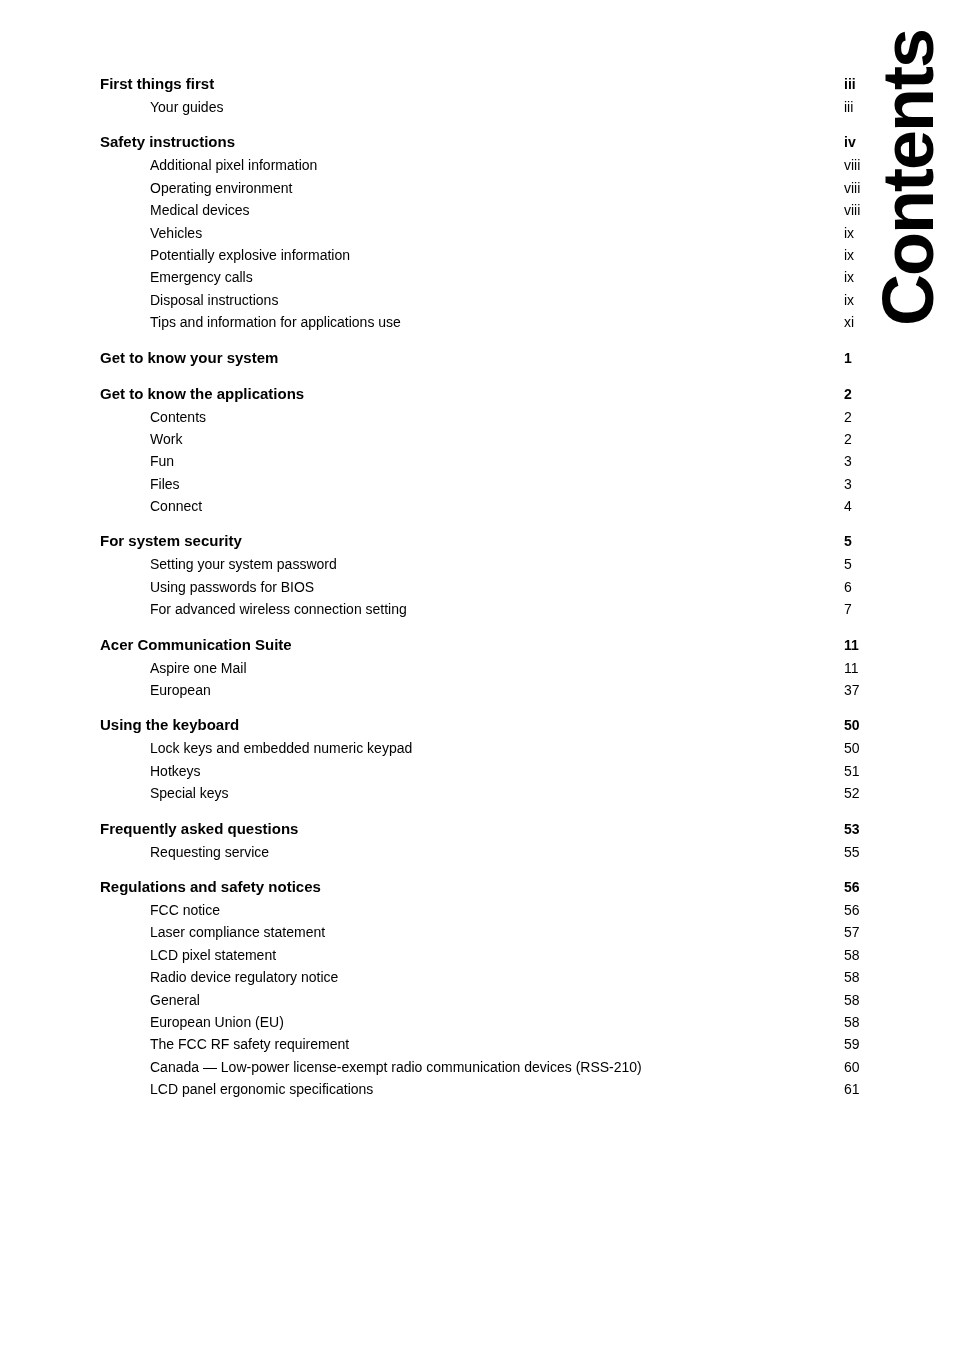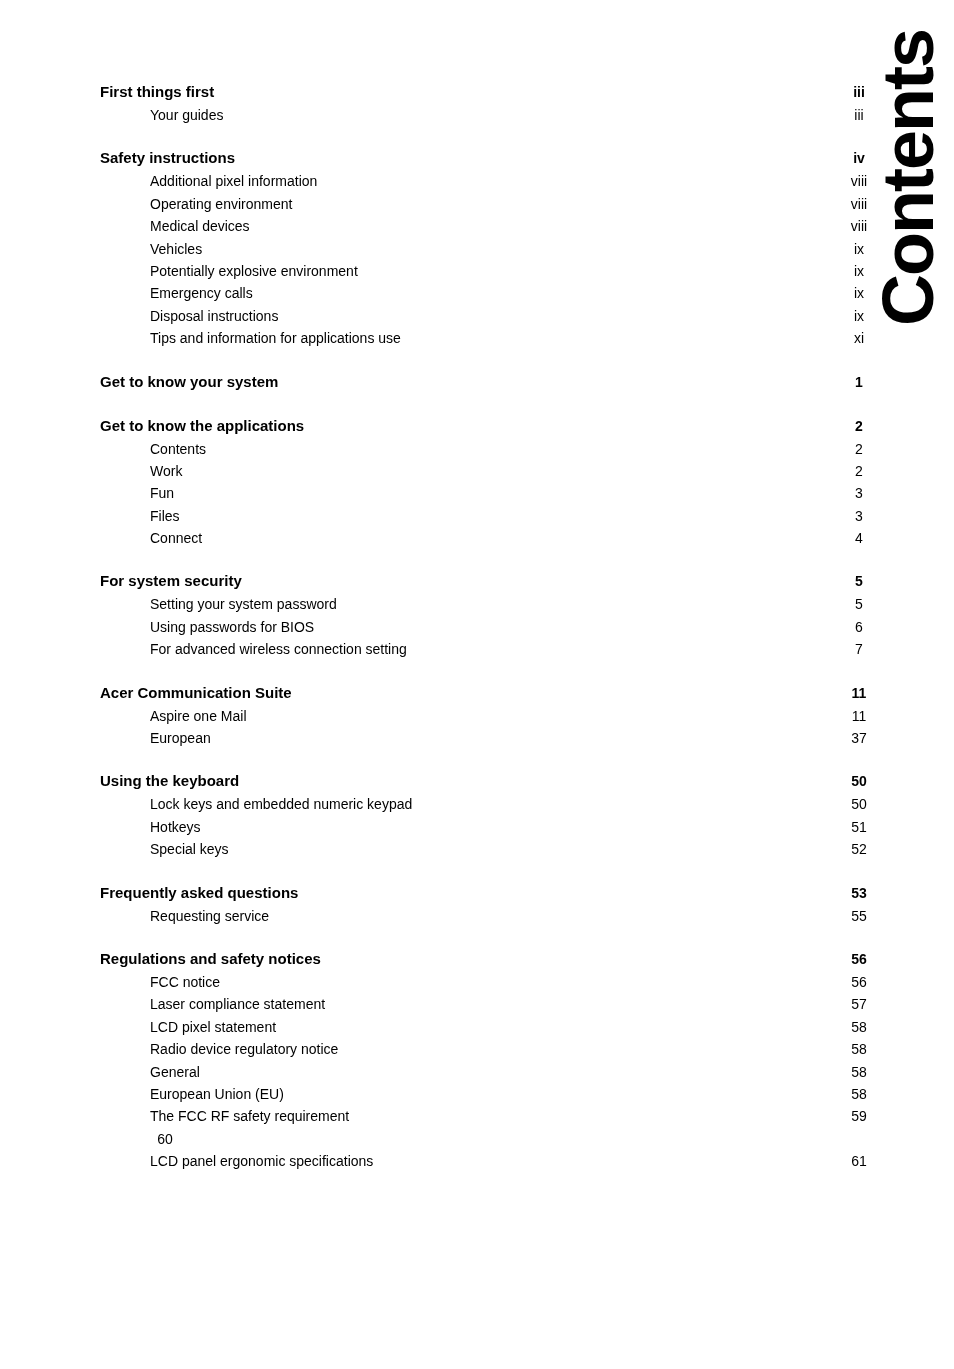--- a/index.html
+++ b/index.html
@@ -53,38 +53,38 @@
     .toc-row {
       display: flex;
       justify-content: space-between;
       align-items: baseline;
       line-height: 1.6;
     }
 
     .toc-row.chapter {
       font-weight: bold;
       font-size: 15px;
-      margin-top: 20px;
+      margin-top: 12px;
     }
 
     .toc-row.sub {
       font-weight: normal;
       font-size: 14px;
       padding-left: 50px;
     }
 
     .toc-title {
       flex: 1;
       color: #000000;
     }
 
     .toc-page {
       color: #000000;
       font-size: 14px;
-      text-align: center;
+      text-align: left;
       min-width: 30px;
     }
 
     .toc-row.chapter .toc-page {
       font-weight: bold;
     }
   </style>
 </head>
 <body>
 
@@ -117,21 +117,21 @@
       </div>
       <div class="toc-row sub">
         <span class="toc-title">Medical devices</span>
         <span class="toc-page">viii</span>
       </div>
       <div class="toc-row sub">
         <span class="toc-title">Vehicles</span>
         <span class="toc-page">ix</span>
       </div>
       <div class="toc-row sub">
-        <span class="toc-title">Potentially explosive environment</span>
+        <span class="toc-title">Potentially explosive information</span>
         <span class="toc-page">ix</span>
       </div>
       <div class="toc-row sub">
         <span class="toc-title">Emergency calls</span>
         <span class="toc-page">ix</span>
       </div>
       <div class="toc-row sub">
         <span class="toc-title">Disposal instructions</span>
         <span class="toc-page">ix</span>
       </div>
@@ -245,20 +245,21 @@
       </div>
       <div class="toc-row sub">
         <span class="toc-title">European Union (EU)</span>
         <span class="toc-page">58</span>
       </div>
       <div class="toc-row sub">
         <span class="toc-title">The FCC RF safety requirement</span>
         <span class="toc-page">59</span>
       </div>
       <div class="toc-row sub">
+        <span class="toc-title">Canada — Low-power license-exempt radio communication devices (RSS-210)</span>
         <span class="toc-page">60</span>
       </div>
       <div class="toc-row sub">
         <span class="toc-title">LCD panel ergonomic specifications</span>
         <span class="toc-page">61</span>
       </div>
     </div>
 
 </div>
 

